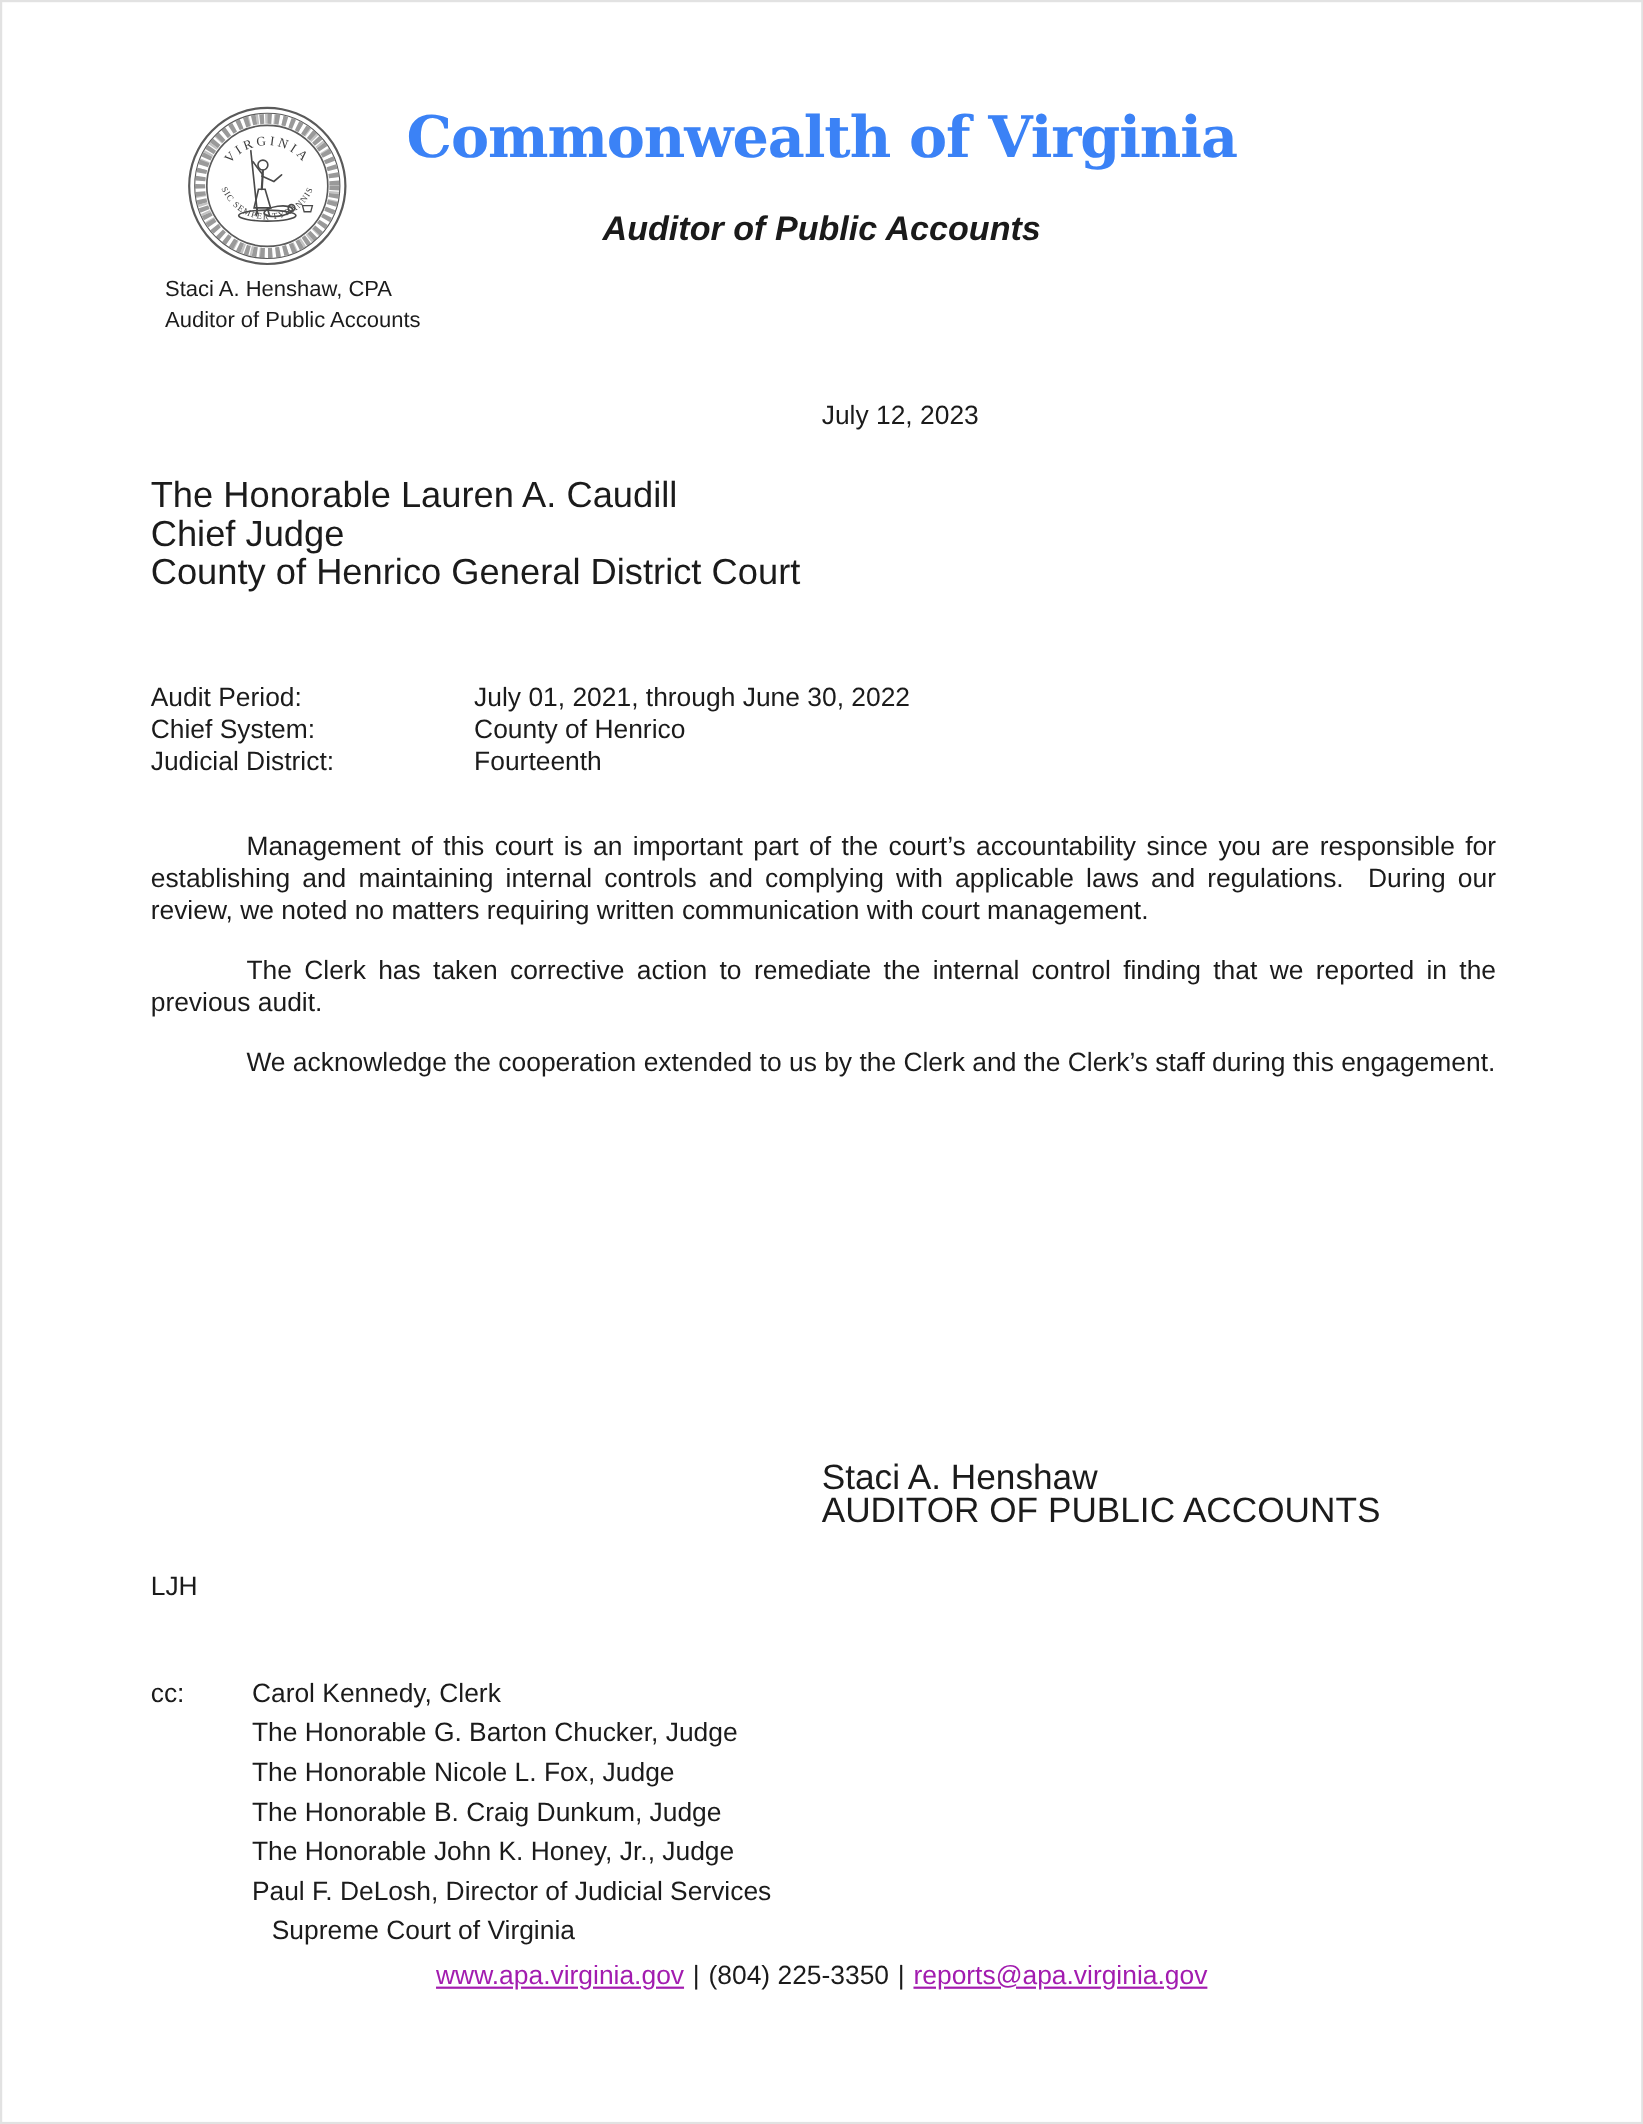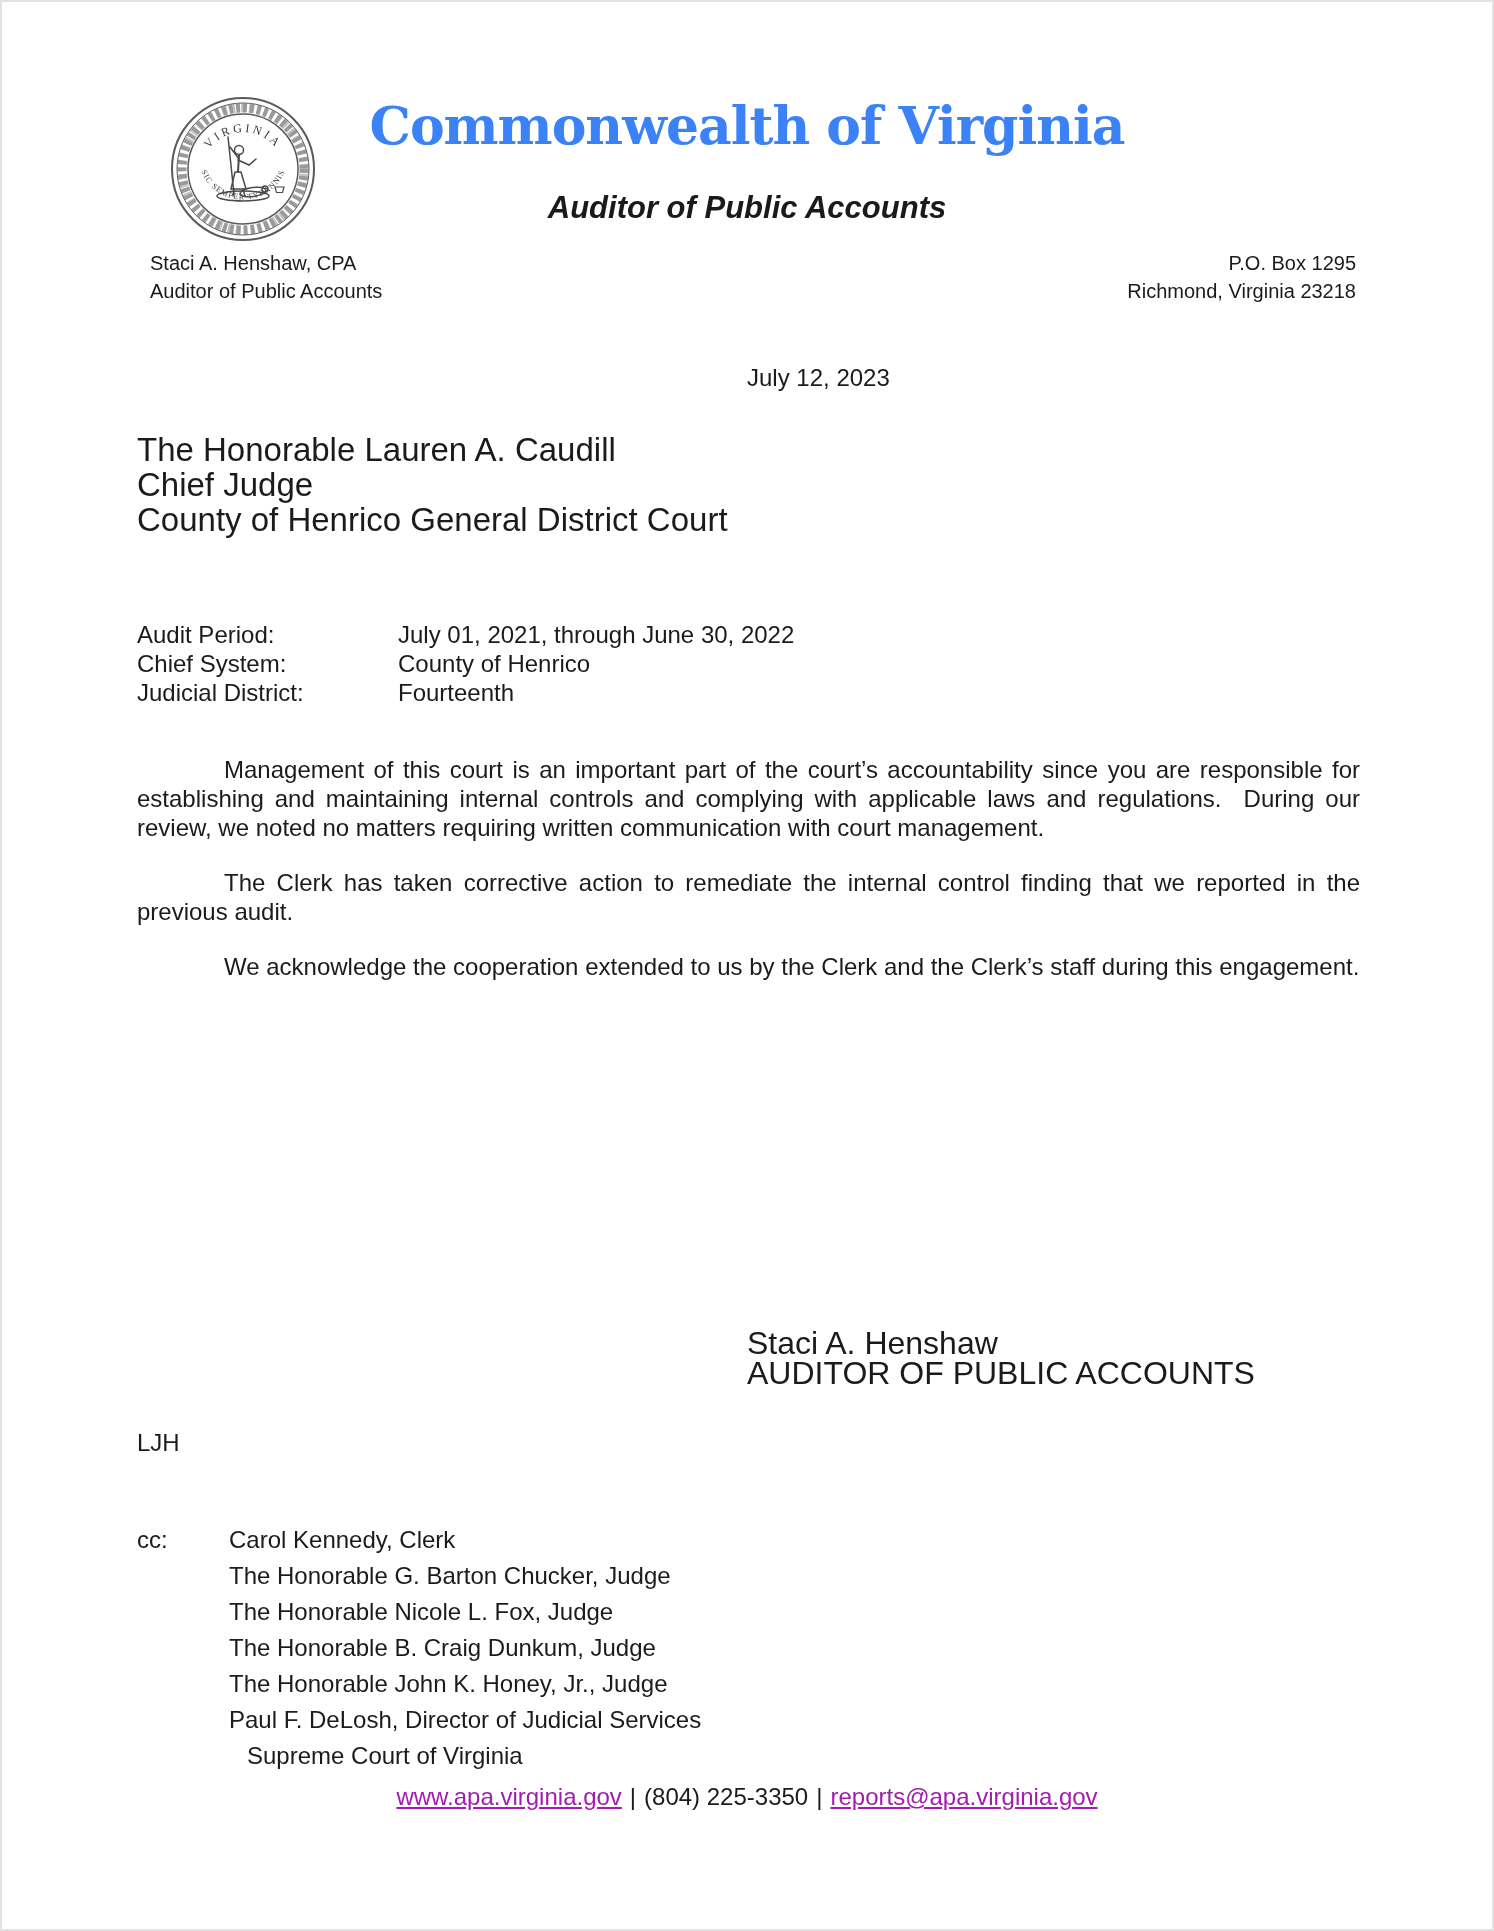--- a/index.html
+++ b/index.html
@@ -33,21 +33,21 @@
     font-size:31px;line-height:36px;
     color:#1a1a1a;
   }
   .contact-left{left:148px;top:247px;font-size:20px;line-height:28px;}
   .contact-right{right:136px;top:247px;font-size:20px;line-height:28px;text-align:right;}
 
   
   .date-line{left:745px;top:361px;font-size:24px;line-height:29px;}
   .recipient{left:135px;top:430px;font-size:33px;line-height:35px;}
   .details{left:135px;top:618px;font-size:24px;line-height:29px;}
-  .details .row{display:flex;}
+  .details .row{display:flex;gap:33px;}
   .details .lbl{width:261px;flex:0 0 261px;}
   .body-text{
     left:135px;top:753px;width:1223px;
     font-size:24px;line-height:29px;
     text-align:justify;
   }
   .body-text p{
     margin:0 0 26px 0;
     text-indent:87px;
     white-space:pre-wrap;
@@ -119,24 +119,20 @@
     </svg>
   </div>
 
   <div class="abs title">Commonwealth of Virginia</div>
   <div class="abs subtitle">Auditor of Public Accounts</div>
 
   <div class="abs contact-left">
     <div>Staci A. Henshaw, CPA</div>
     <div>Auditor of Public Accounts</div>
   </div>
-  <div class="abs contact-right">
-    <div>P.O. Box 1295</div>
-    <div>Richmond, Virginia 23218</div>
-  </div>
 
   <div class="abs date-line">July 12, 2023</div>
 
   <div class="abs recipient">
     <div>The Honorable Lauren A. Caudill</div>
     <div>Chief Judge</div>
     <div>County of Henrico General District Court</div>
   </div>
 
   <div class="abs details">

